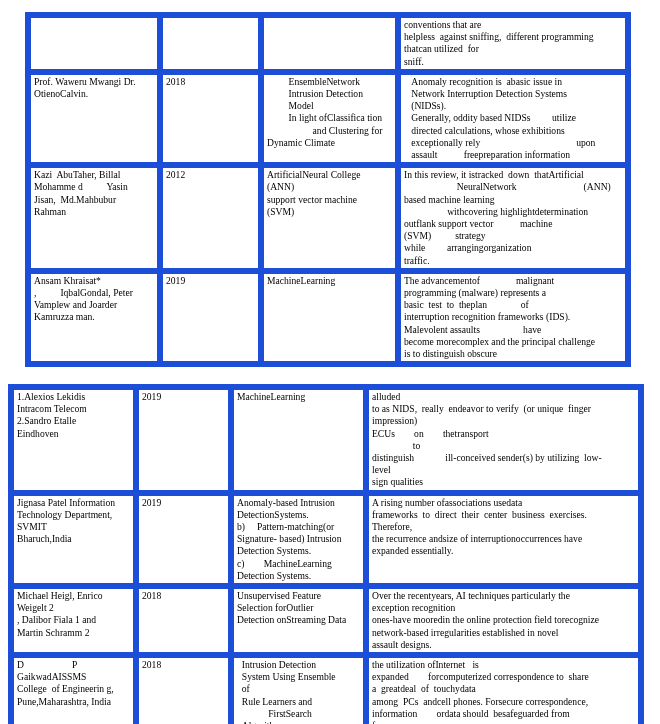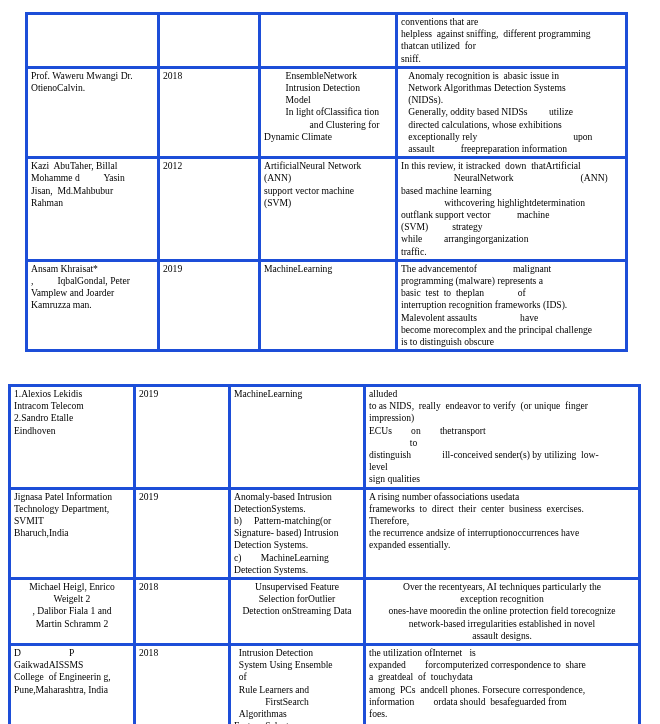--- a/index.html
+++ b/index.html
@@ -18,34 +18,34 @@
     position: absolute;
     inset: 0;
     background: #ffffff;
   }
   table.doc-table {
     position: absolute;
     border-collapse: collapse;
     table-layout: fixed;
   }
   table.doc-table td {
-    border: 3px solid #1d4ed8;
+    border: 6px solid #1d4ed8;
     vertical-align: top;
     padding: 1px 3px;
     overflow: hidden;
   }
   .cell-text {
     font-size: 9.6px;
     line-height: 12.2px;
     white-space: pre-wrap;
     word-wrap: break-word;
     color: #000000;
     font-weight: normal;
   }
-  .cell-text.align-center { text-align: center; }
+  .cell-text.align-center { }
   .cell-text.align-left   { text-align: left; }
 </style>
 </head>
 <body>
 
 <div id="doc-page">
   <div id="tables-root">
       <table class="doc-table" style="left: 25px; top: 12px; width: 600px;">
         <colgroup>
           <col style="width: 132px;">
@@ -82,40 +82,40 @@
             <td>
               <div class="cell-text align-left">         EnsembleNetwork
          Intrusion Detection
          Model
          In light ofClassifica tion
                    and Clustering for
 Dynamic Climate</div>
             </td>
             <td>
               <div class="cell-text align-left">   Anomaly recognition is  abasic issue in
-   Network Algorithmas Detection Systems
+   Network Interruption Detection Systems
    (NIDSs).
    Generally, oddity based NIDSs         utilize
    directed calculations, whose exhibitions
    exceptionally rely                                        upon
    assault           freepreparation information</div>
             </td>
           </tr>
           <tr style="height: 101px; margin-top: 12px;">
             <td>
               <div class="cell-text align-left">Kazi  AbuTaher, Billal
 Mohamme d          Yasin
 Jisan,  Md.Mahbubur
 Rahman</div>
             </td>
             <td>
               <div class="cell-text align-left">2012</div>
             </td>
             <td>
-              <div class="cell-text align-left">ArtificialNeural Network
+              <div class="cell-text align-left">ArtificialNeural College
 (ANN)
 support vector machine
 (SVM)</div>
             </td>
             <td>
               <div class="cell-text align-left">In this review, it istracked  down  thatArtificial
                       NeuralNetwork                            (ANN)
 based machine learning
                   withcovering highlightdetermination
 outflank support vector           machine

